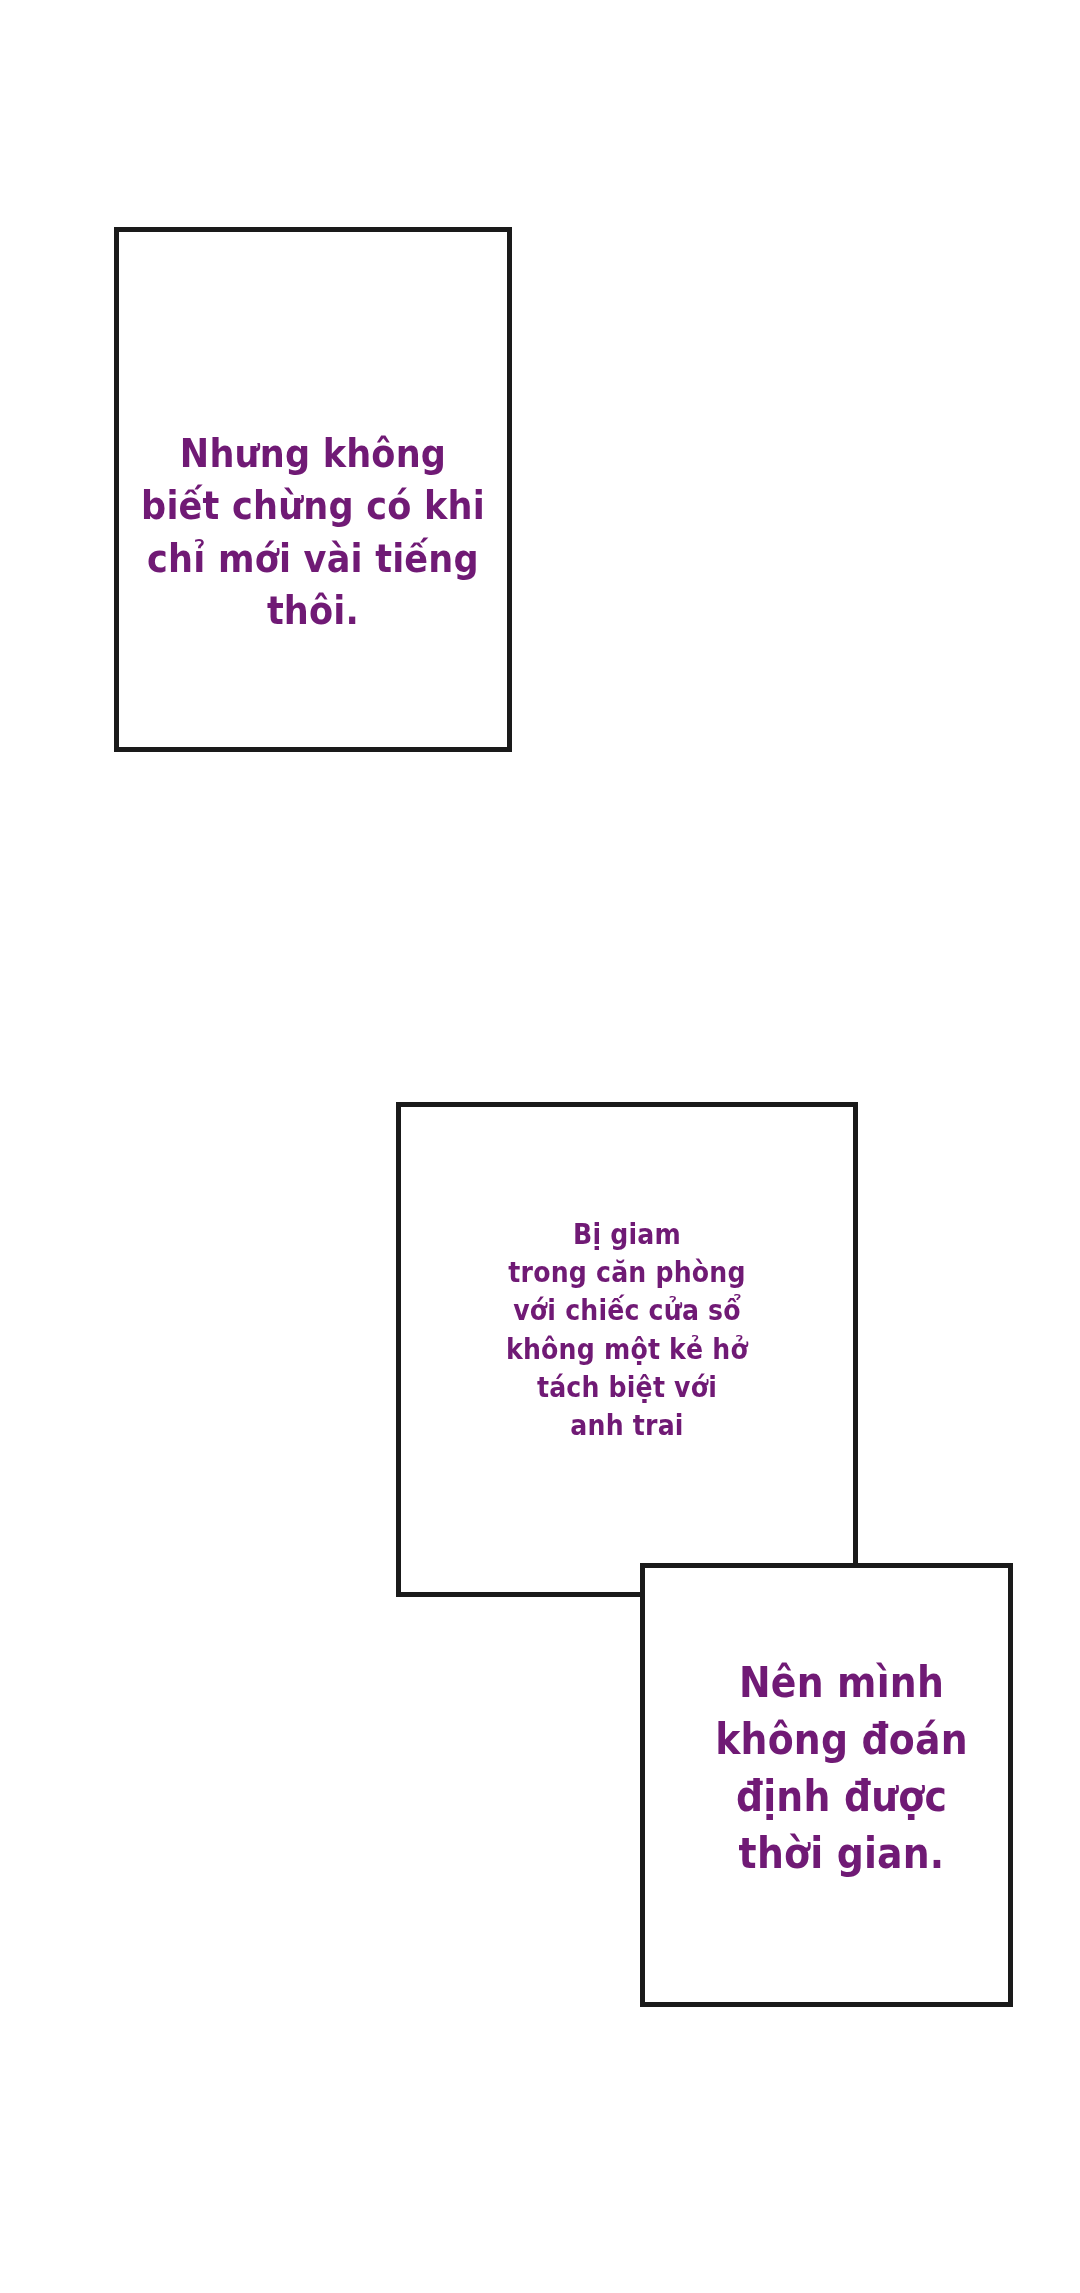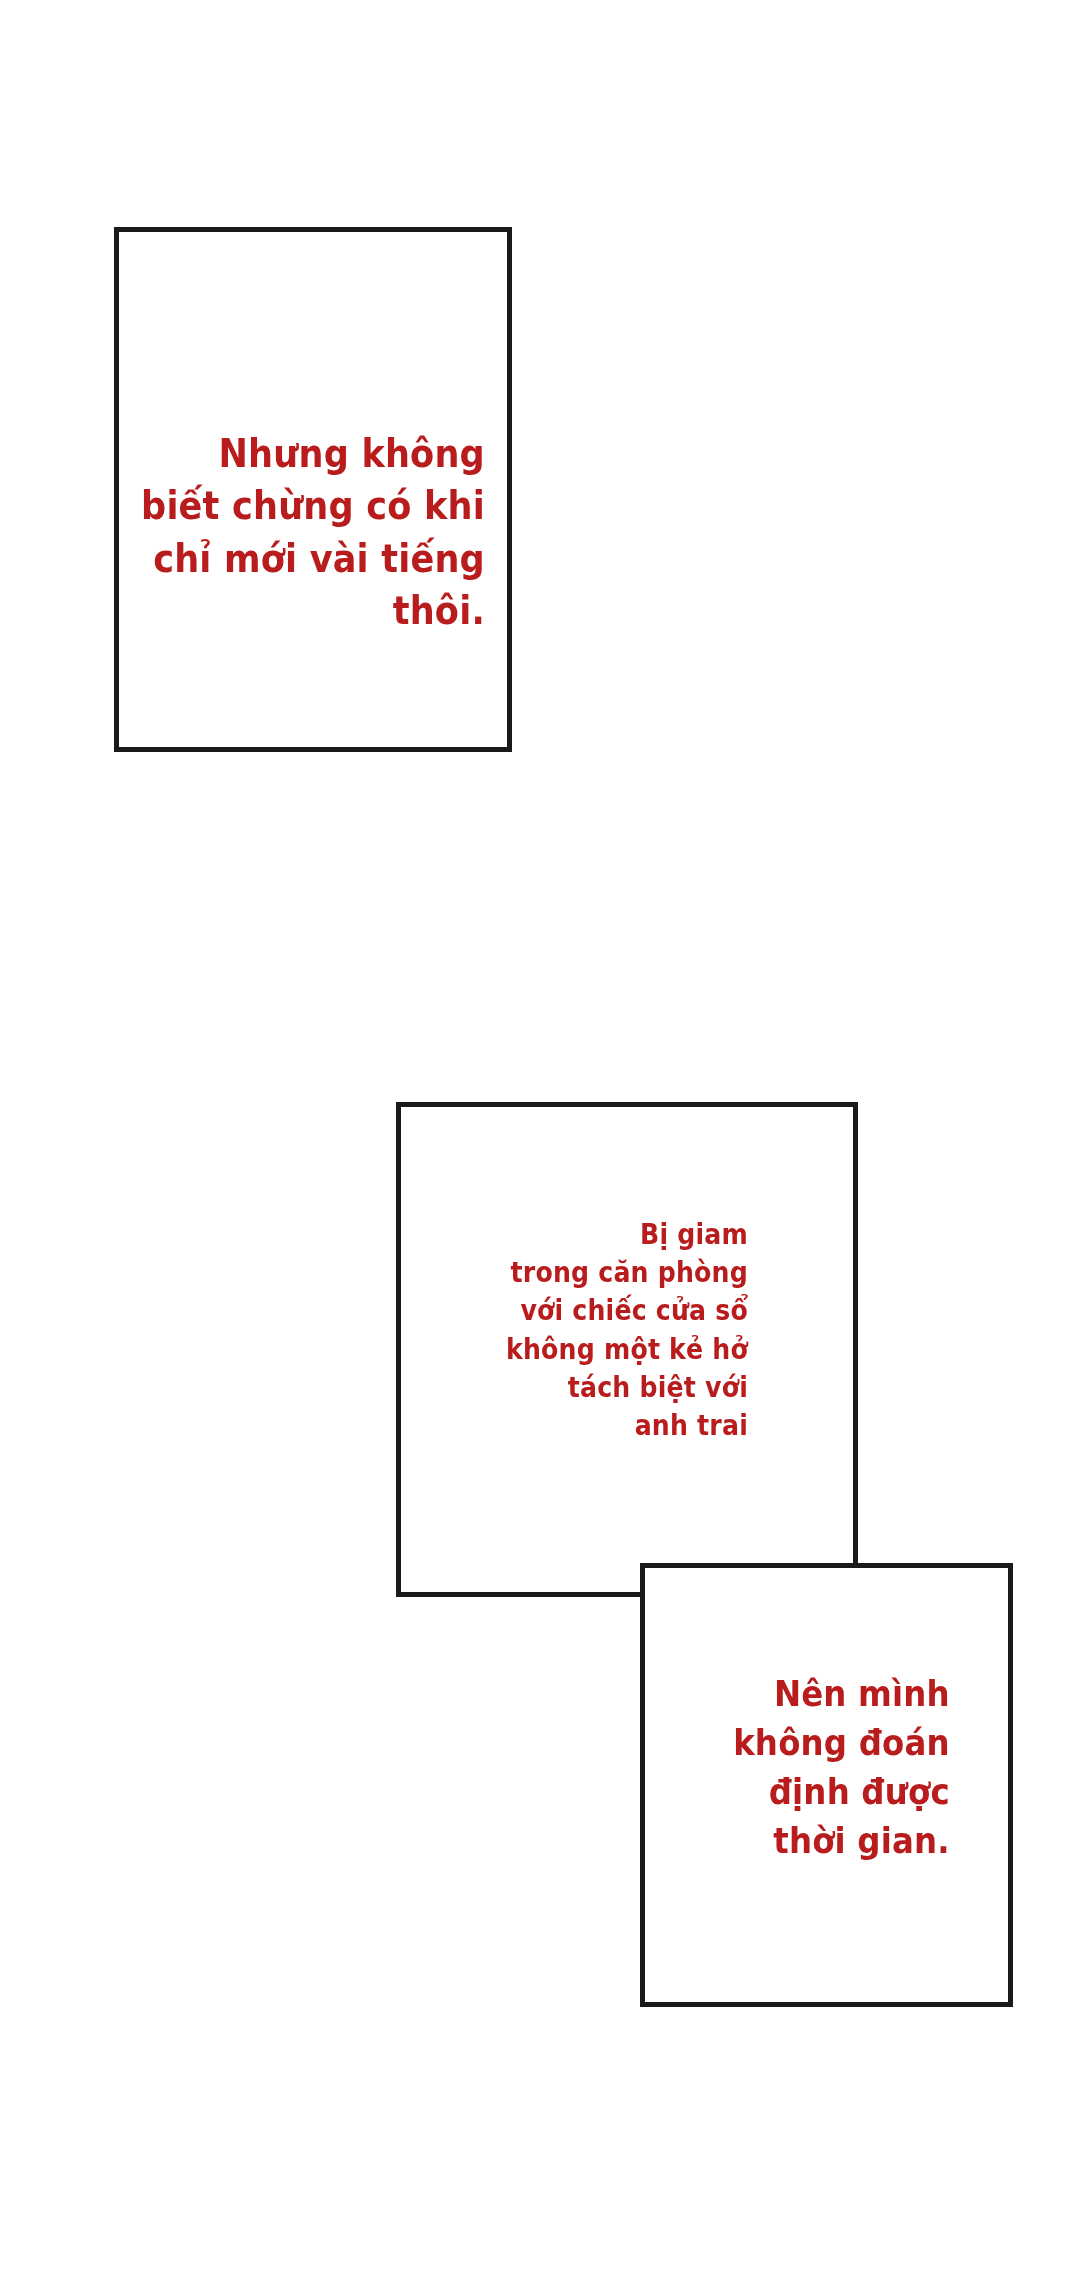--- a/index.html
+++ b/index.html
@@ -28,22 +28,22 @@
   .panel {
     position: absolute;
     background: #ffffff;
     box-sizing: border-box;
     display: flex;
     align-items: center;
     justify-content: center;
   }
 
   .panel-text {
-    text-align: right;
-    color: #b91c1c;
+    text-align: center;
+    color: #701a75;
     font-weight: 700;
     font-stretch: condensed;
     letter-spacing: 0.2px;
     white-space: pre-line;
     line-height: 1.37;
     font-size: 38px;
   }
 
   
   #panel-1 {
@@ -99,21 +99,21 @@
   
   #panel-3 {
     left: 640px;
     top: 1563px;
     width: 373px;
     height: 444px;
     border: 5px solid #1a1a1a;
     z-index: 4;
   }
   #panel-3 .panel-text {
-    font-size: 36px;
+    font-size: 42px;
     line-height: 1.36;
     padding-bottom: 34px;
     padding-left: 30px;
   }
 
   
   #panel-3-inner-mask {
     position: absolute;
     left: 645px;
     top: 1568px;

